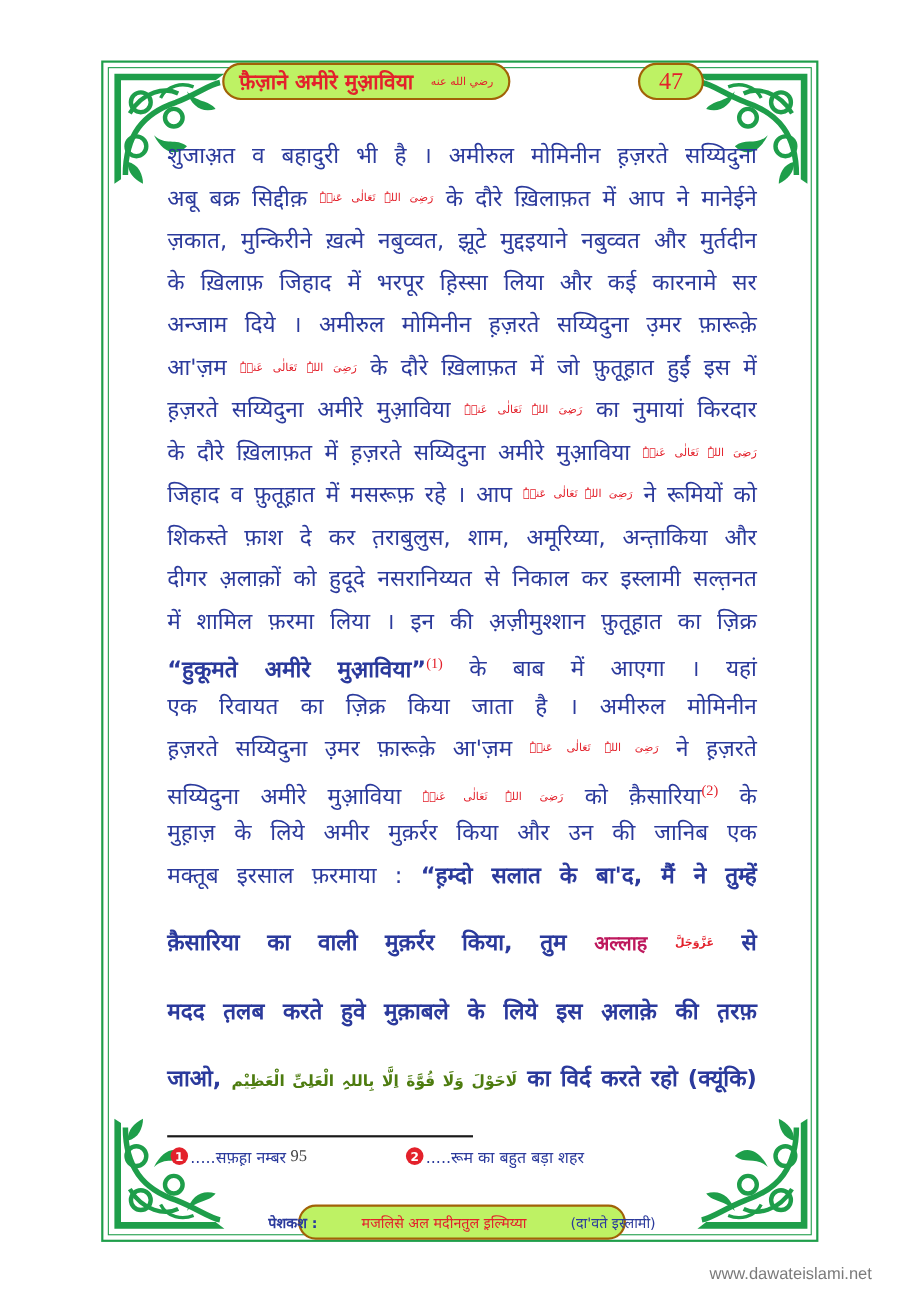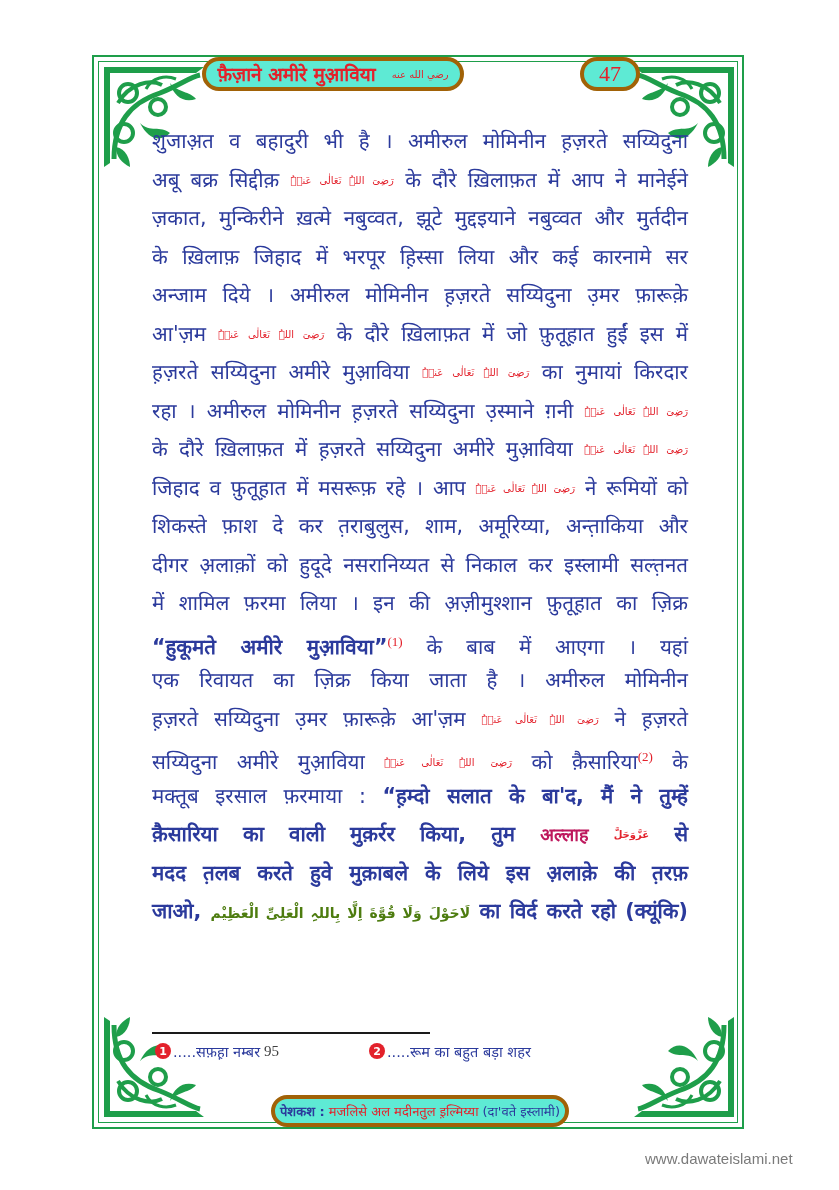--- a/index.html
+++ b/index.html
@@ -16,57 +16,57 @@
     border: 1px solid #1e9e4a; box-sizing: border-box;
   }
   .corner { position: absolute; width: 110px; height: 110px; }
   .corner svg { width: 100%; height: 100%; display: block; }
   .corner.tl { left: 100px; top: 63px; }
   .corner.tr { left: 628px; top: 63px; transform: scaleX(-1); }
   .corner.bl { left: 100px; top: 1011px; transform: scaleY(-1); }
   .corner.br { left: 628px; top: 1011px; transform: scale(-1,-1); }
 
   .pill {
-    position: absolute; background: #5eead4; border: 4px solid #a16207; border-radius: 18px;
+    position: absolute; background: #bef264; border: 2px solid #a16207; border-radius: 18px;
     box-sizing: border-box; display: flex; align-items: center; justify-content: center;
     white-space: nowrap;
   }
   .title-pill { left: 202px; top: 57px; width: 262px; height: 34px; }
   .title-text { color: #e3212b; font-size: 19px; font-weight: bold; }
   .title-honor { color: #e3212b; font-size: 10px; margin-left: 16px; }
   .page-pill { left: 580px; top: 57px; width: 60px; height: 34px; }
   .page-num { color: #e3212b; font-size: 22px; font-weight: normal; font-family: "Liberation Serif", serif; }
 
   .body-text {
     position: absolute; left: 152px; top: 122px; width: 536px;
     color: #2b3a9c; font-size: 20.5px; line-height: 38.5px;
   }
   .line { display: block; text-align: justify; text-align-last: justify; white-space: nowrap; height: 38.5px; }
   .honor { color: #e3212b; font-size: 10px; vertical-align: middle; }
-  .bold { font-weight: bold; }
+  .bold { font-weight: bold; margin-top: 23px; }
   .sup { color: #e3212b; font-size: 13px; vertical-align: super; font-family: "Liberation Serif", serif; }
   .allah { color: #be185d; font-weight: bold; font-size: 18px; }
   .arabic { color: #4d7c0f; font-size: 14px; }
 
   .rule { position: absolute; left: 152px; top: 1032px; width: 278px; height: 0; border-top: 2px solid #1a1a1a; }
 
   .footnotes {
     position: absolute; top: 1041px; left: 152px; width: 500px; height: 26px;
     font-size: 14.5px; color: #2b3a9c; white-space: nowrap;
   }
   .fn { position: absolute; top: 0; display: flex; align-items: center; }
   .fn1 { left: 3px; }
   .fn2 { left: 217px; }
   .fn-badge {
     width: 16px; height: 16px; border-radius: 50%; background: #e3212b; color: #fff;
     font-size: 11px; font-weight: bold; display: inline-flex; align-items: center; justify-content: center; margin-right: 2px;
   }
   .fn-num { color: #404040; margin-left: 4px; font-family: "Liberation Serif", serif; font-size: 15px; }
 
-  .footer-pill { left: 271px; top: 1095px; width: 298px; height: 32px; }
+  .footer-pill { left: 271px; top: 1095px; width: 298px; height: 32px; gap: 36px; }
   .footer-label { color: #2b3a9c; font-size: 13px; font-weight: bold; }
   .footer-org { color: #e3212b; font-size: 13px; margin-left: 4px; }
   .footer-dawat { color: #2b3a9c; font-size: 13px; margin-left: 4px; }
 
   .website { position: absolute; left: 645px; top: 1150px; color: #7a7a7a; font-size: 15px; font-family: "Liberation Sans", sans-serif; }
 </style>
 </head>
 <body>
 
 <svg width="0" height="0" style="position:absolute">
@@ -119,30 +119,30 @@
 </div>
 
 <div class="body-text">
   <span class="line"><span>शुजाअ़त व बहादुरी भी है । अमीरुल मोमिनीन ह़ज़रते सय्यिदुना</span></span>
   <span class="line"><span>अबू बक्र सिद्दीक़</span> <span class="honor">رَضِیَ اللہُ تَعَالٰی عَنۡہُ</span> <span>के दौरे ख़िलाफ़त में आप ने मानेईने</span></span>
   <span class="line"><span>ज़कात, मुन्किरीने ख़त्मे नबुव्वत, झूटे मुद्दइयाने नबुव्वत और मुर्तदीन</span></span>
   <span class="line"><span>के ख़िलाफ़ जिहाद में भरपूर ह़िस्सा लिया और कई कारनामे सर</span></span>
   <span class="line"><span>अन्जाम दिये । अमीरुल मोमिनीन ह़ज़रते सय्यिदुना उ़मर फ़ारूक़े</span></span>
   <span class="line"><span>आ'ज़म</span> <span class="honor">رَضِیَ اللہُ تَعَالٰی عَنۡہُ</span> <span>के दौरे ख़िलाफ़त में जो फ़ुतूह़ात हुईं इस में</span></span>
   <span class="line"><span>ह़ज़रते सय्यिदुना अमीरे मुआ़विया</span> <span class="honor">رَضِیَ اللہُ تَعَالٰی عَنۡہُ</span> <span>का नुमायां किरदार</span></span>
-  <span class="line"><span>रहा । अमीरुल मोमिनीन ह़ज़रते सय्यिदुना उ़स्माने ग़नी</span> <span class="honor">رَضِیَ اللہُ تَعَالٰی عَنۡہُ</span></span>
   <span class="line"><span>के दौरे ख़िलाफ़त में ह़ज़रते सय्यिदुना अमीरे मुआ़विया</span> <span class="honor">رَضِیَ اللہُ تَعَالٰی عَنۡہُ</span></span>
   <span class="line"><span>जिहाद व फ़ुतूह़ात में मसरूफ़ रहे । आप</span> <span class="honor">رَضِیَ اللہُ تَعَالٰی عَنۡہُ</span> <span>ने रूमियों को</span></span>
   <span class="line"><span>शिकस्ते फ़ाश दे कर त़राबुलुस, शाम, अमूरिय्या, अन्त़ाकिया और</span></span>
   <span class="line"><span>दीगर अ़लाक़ों को हुदूदे नसरानिय्यत से निकाल कर इस्लामी सल्त़नत</span></span>
   <span class="line"><span>में शामिल फ़रमा लिया । इन की अ़ज़ीमुश्शान फ़ुतूह़ात का ज़िक्र</span></span>
   <span class="line"><span class="bold">“हुकूमते अमीरे मुआ़विया”</span><span class="sup">(1)</span> <span>के बाब में आएगा । यहां</span></span>
   <span class="line"><span>एक रिवायत का ज़िक्र किया जाता है । अमीरुल मोमिनीन</span></span>
   <span class="line"><span>ह़ज़रते सय्यिदुना उ़मर फ़ारूक़े आ'ज़म</span> <span class="honor">رَضِیَ اللہُ تَعَالٰی عَنۡہُ</span> <span>ने ह़ज़रते</span></span>
   <span class="line"><span>सय्यिदुना अमीरे मुआ़विया</span> <span class="honor">رَضِیَ اللہُ تَعَالٰی عَنۡہُ</span> <span>को क़ैसारिया</span><span class="sup">(2)</span> <span>के</span></span>
+  <span class="line"><span>मुह़ाज़ के लिये अमीर मुक़र्रर किया और उन की जानिब एक</span></span>
   <span class="line"><span>मक्तूब इरसाल फ़रमाया :</span> <span class="bold">“ह़म्दो सलात के बा'द, मैं ने तुम्हें</span></span>
   <span class="line bold"><span>क़ैसारिया का वाली मुक़र्रर किया, तुम</span> <span class="allah">अल्लाह</span> <span class="honor">عَزَّوَجَلَّ</span> <span>से</span></span>
   <span class="line bold"><span>मदद त़लब करते हुवे मुक़ाबले के लिये इस अ़लाक़े की त़रफ़</span></span>
   <span class="line bold"><span>जाओ,</span> <span class="arabic">لَاحَوْلَ وَلَا قُوَّةَ اِلَّا بِاللہِ الْعَلِیِّ الْعَظِیْم</span> <span>का विर्द करते रहो (क्यूंकि)</span></span>
 </div>
 
 <div class="rule"></div>
 
 <div class="footnotes">
   <div class="fn fn1">

